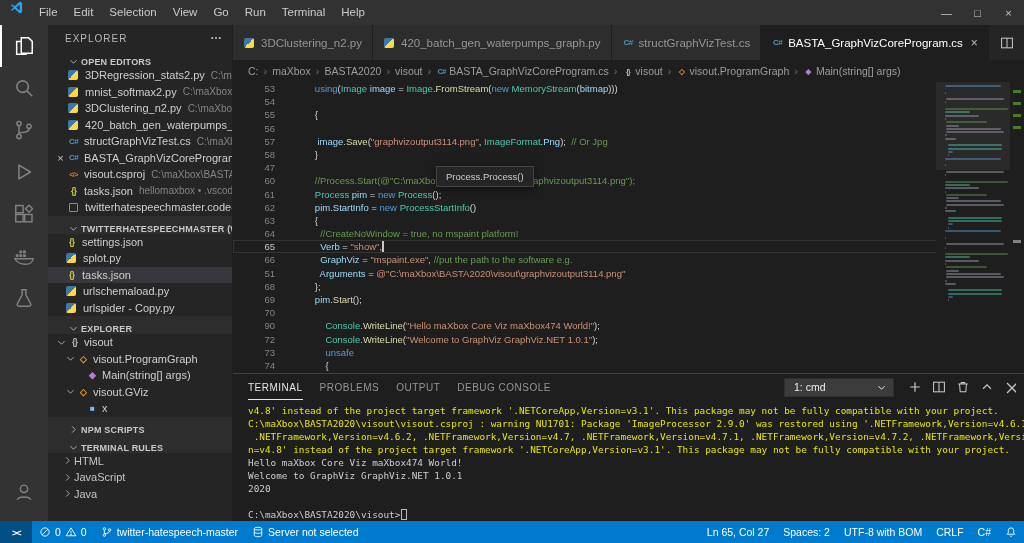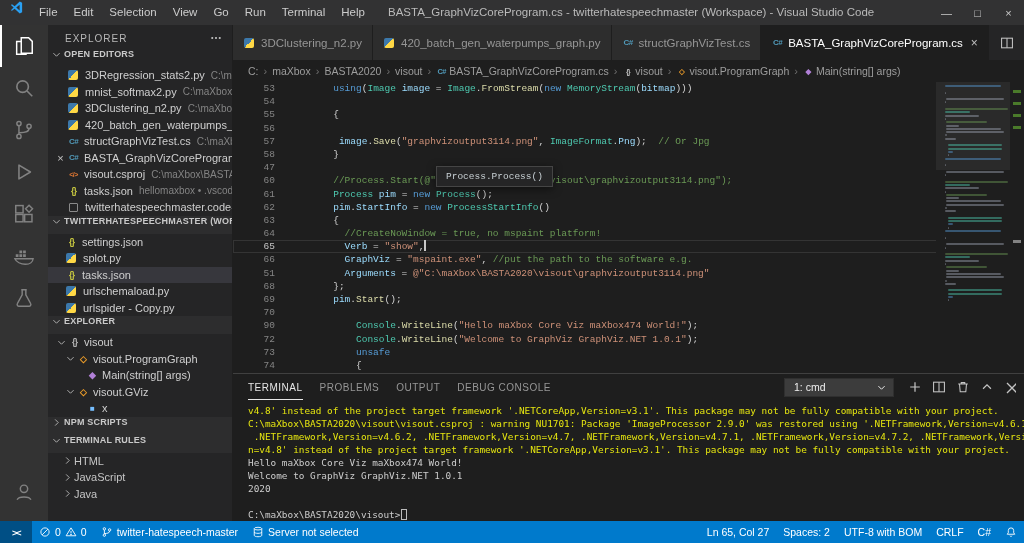--- a/index.html
+++ b/index.html
@@ -23,21 +23,21 @@
 #main{flex:1;display:flex;min-height:0}
 #activitybar{width:48px;background:#333333;display:flex;flex-direction:column;align-items:stretch;flex:none}
 .ab-item{height:42px;display:flex;align-items:center;justify-content:center;color:#828282;border-left:2px solid transparent;padding-right:2px}
 .ab-item.active{color:#ffffff;border-left-color:#ffffff}
 #ab-bottom{margin-top:auto;margin-bottom:8px}
 
 
 #sidebar{width:185px;background:#252526;flex:none;overflow:hidden;font-size:11px;color:#cfcfcf;border-right:1px solid #1e1e1e}
 .sb-title{display:flex;align-items:center;padding:7px 10px 5px 17px;font-size:10px;color:#b8b8b8;letter-spacing:1px}
 .sb-title .more{margin-left:auto;color:#c5c5c5}
-.sec-head{display:flex;align-items:flex-start;height:18px;padding-left:3px;font-size:9px;font-weight:700;color:#c9c9c9;background:#2d2d2e;white-space:nowrap;overflow:hidden}
+.sec-head{display:flex;align-items:flex-end;height:18px;padding-left:20px;font-size:9px;font-weight:700;color:#c9c9c9;background:#2d2d2e;white-space:nowrap;overflow:hidden}
 #open-editors .sec-head{background:transparent}
 .sec-label{margin-left:2px;letter-spacing:.2px}
 .row{display:flex;align-items:center;height:16.5px;padding-left:6px;white-space:nowrap;overflow:hidden}
 .row.sel{background:#37373d}
 .close-slot{width:13px;flex:none;color:#c5c5c5;font-size:11px;line-height:10px;text-align:center}
 .rname{flex:none}
 .rdetail{margin-left:6px;color:#848484;font-size:10px;overflow:hidden}
 .ws-row{padding-left:17px}
 .sl-row{padding-left:14px;color:#c5c5c5}
 .ol-chev{width:12px;flex:none;color:#b0b0b0;display:flex;align-items:center}
@@ -61,21 +61,21 @@
 #tabbar{height:35px;background:#252526;display:flex;align-items:stretch;flex:none}
 .tab{display:flex;align-items:center;padding:0 10px;background:#2d2d2d;color:#969696;font-size:11.5px;border-right:1px solid #1e1e1e;white-space:nowrap}
 .tab.active{background:#1e1e1e;color:#ffffff}
 .tab-x{margin-left:8px;color:#c0c0c0;font-size:12px;line-height:10px}
 #tab-actions{margin-left:auto;display:flex;align-items:center;gap:11px;padding:0 11px;color:#c5c5c5}
 #breadcrumbs{height:22px;display:flex;align-items:center;padding-left:15px;font-size:10.5px;color:#9d9d9d;background:#1e1e1e;flex:none;white-space:nowrap;overflow:hidden}
 .bc-item{display:inline-flex;align-items:center}
 .bc-item .fi,.bc-item .sym{width:11px;font-size:7.5px;margin-right:2px}
 .bc-sep{margin:0 5px;color:#6e6e6e;font-size:11px}
 
-#editor{position:relative;flex:1;min-height:0;background:#1e1e1e;font-family:Liberation Mono, monospace;font-size:9.5px;line-height:13.2px;overflow:hidden}
+#editor{position:relative;flex:1;min-height:0;background:#1e1e1e;font-family:Liberation Sans, sans-serif;font-size:9.5px;line-height:13.2px;overflow:hidden}
 .cl{display:flex;height:13.2px;white-space:pre}
 .ln{width:42px;flex:none;text-align:right;color:#858585}
 .lt{padding-left:24px;color:#d4d4d4}
 .cl.cur{box-shadow:inset 0 0 0 1px rgba(255,255,255,.10)}
 .cl.cur .ln{color:#c6c6c6}
 .caret{display:inline-block;width:1.5px;height:11px;background:#c8c8c8;vertical-align:-2px}
 .tk-pl{color:#d4d4d4}.tk-kw{color:#569cd6}.tk-ty{color:#4ec9b0}.tk-vr{color:#9cdcfe}
 .tk-st{color:#ce9178}.tk-cm{color:#6a9955}.tk-fn{color:#dcdcaa}
 #hover-tip{position:absolute;left:203px;top:84px;background:#252526;border:1px solid #454545;padding:3px 9px;font-size:9.5px;color:#c8d0d4;z-index:6;box-shadow:0 2px 8px rgba(0,0,0,.5);white-space:nowrap}
 #minimap{position:absolute;top:0;right:14px;width:74px;bottom:0;background:#1e1e1e;padding-top:3px;z-index:2}
@@ -222,21 +222,20 @@
     <div id="menus" style="display: flex;">
         <span class="menu-item">File</span>
         <span class="menu-item">Edit</span>
         <span class="menu-item">Selection</span>
         <span class="menu-item">View</span>
         <span class="menu-item">Go</span>
         <span class="menu-item">Run</span>
         <span class="menu-item">Terminal</span>
         <span class="menu-item">Help</span>
       </div>
-    <div id="win-title">BASTA_GraphVizCoreProgram.cs - twitterhatespeechmaster (Workspace) - Visual Studio Code</div>
     <div id="win-controls">
       <span class="wc">—</span>
       <span class="wc">□</span>
       <span class="wc">×</span>
     </div>
   </div>
 
   <div id="main">
     <div id="activitybar">
       <div id="ab-top">

